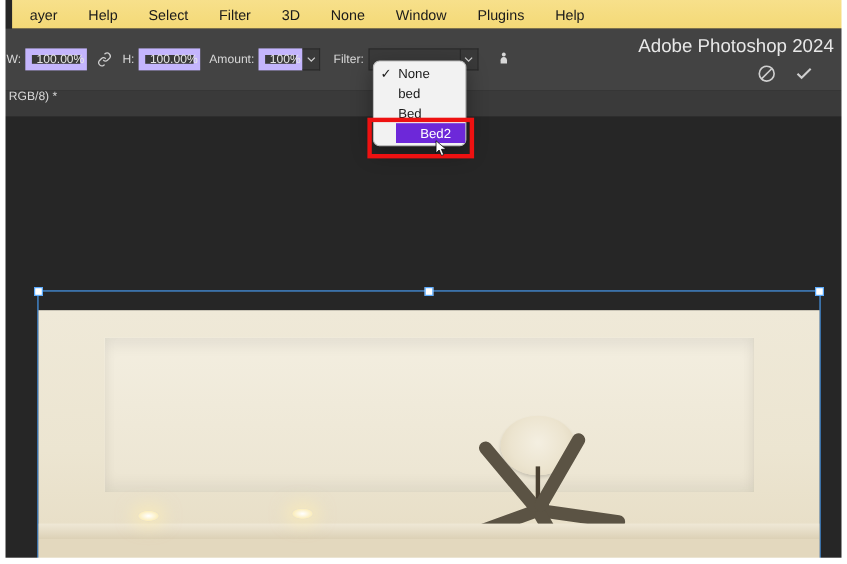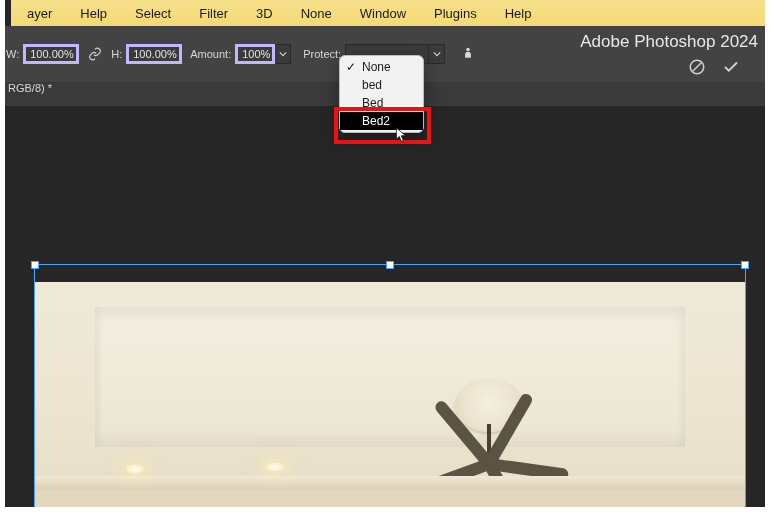--- a/index.html
+++ b/index.html
@@ -17,21 +17,21 @@
 
   
   .optionsbar {
     position: absolute; left: 0; top: 26px; width: 100%; height: 56px;
     background: #434343; color: #d8d8d8; font-size: 11px;
     display: flex; align-items: center; padding-left: 6px;
   }
   .optionsbar .grp { display: flex; align-items: center; margin-right: 6px; }
   .label { margin-right: 4px; color: #d8d8d8; }
   .field {
-    background: #3a3a3a; border: 3px solid #c4b5fd; color: #e6e6e6;
+    background: #3a3a3a; border: 6px solid #c4b5fd; color: #e6e6e6;
     height: 20px; padding: 0 4px; font-size: 11px; display: flex; align-items: center;
   }
   .field.w { width: 56px; }
   .link-icon { width: 20px; height: 20px; display: flex; align-items: center; justify-content: center; color: #cfcfcf; }
   .dd-caret { width: 16px; height: 20px; border:1px solid #2a2a2a; border-left:none; background:#3a3a3a; display:flex; align-items:center; justify-content:center; }
   .dd-caret svg { width:8px; height:8px; }
   .protect { display:flex; align-items:center; }
   .protect-field { width: 84px; height: 20px; background:#3a3a3a; border:1px solid #2a2a2a; position:relative; }
 
   .app-title {
@@ -94,21 +94,21 @@
 
   
   .dropdown {
     position:absolute; left:339px; top:55px; width:85px;
     background:#f2f2f2; border:1px solid #bcbcbc; border-radius:6px;
     box-shadow: 0 6px 18px rgba(0,0,0,0.35);
     font-size:12px; color:#1a1a1a; padding: 2px 0; z-index:20;
   }
   .dd-item { height:18px; display:flex; align-items:center; padding: 0 8px 0 22px; position:relative; }
   .dd-item .chk { position:absolute; left:6px; }
-  .dd-item.selected { background:#000000; color:#fff; }
+  .dd-item.selected { background:#6d28d9; color:#fff;margin-left:20px; }
 
   .red-box {
     position:absolute; left:334px; top:107px; width:97px; height:37px;
     border:4px solid #e11; z-index:25; pointer-events:none;
   }
   .cursor { position:absolute; left:395px; top:126px; z-index:30; }
   .cursor svg { width:14px; height:18px; }
 
   
   .outer { position:absolute; inset:0; border-left:5px solid #fff; border-right:5px solid #fff; border-bottom:6px solid #fff; pointer-events:none; }
@@ -148,21 +148,21 @@
     <div class="grp" style="margin-left:2px">
       <span class="label">Amount:</span>
       <span class="field" style="width:40px">100%</span>
       <span class="dd-caret">
         <svg viewBox="0 0 10 10">
             <path d="M1 3l4 4 4-4" fill="none" stroke="#cfcfcf" stroke-width="1.5"></path>
           </svg>
       </span>
     </div>
     <div class="grp protect" style="margin-left:6px">
-      <span class="label">Protect:</span>
+      <span class="label">Filter:</span>
       <span class="protect-field"></span>
       <span class="dd-caret">
         <svg viewBox="0 0 10 10">
             <path d="M1 3l4 4 4-4" fill="none" stroke="#cfcfcf" stroke-width="1.5"></path>
           </svg>
       </span>
     </div>
     <div class="person-icon">
       <svg viewBox="0 0 24 24" fill="currentColor">
           <circle cx="12" cy="6" r="3"></circle>

